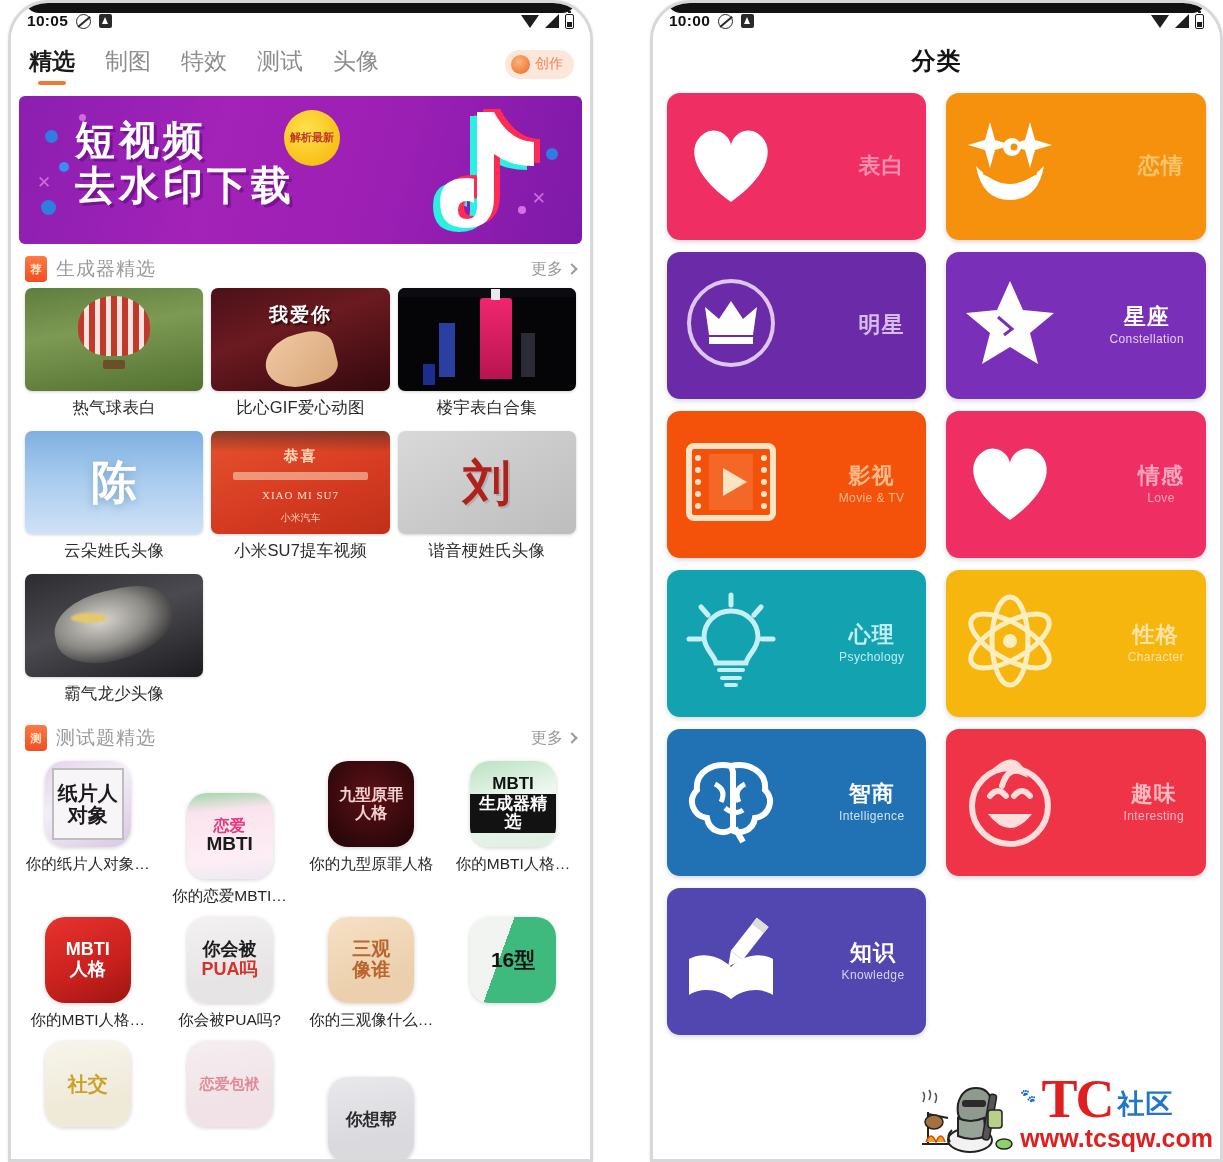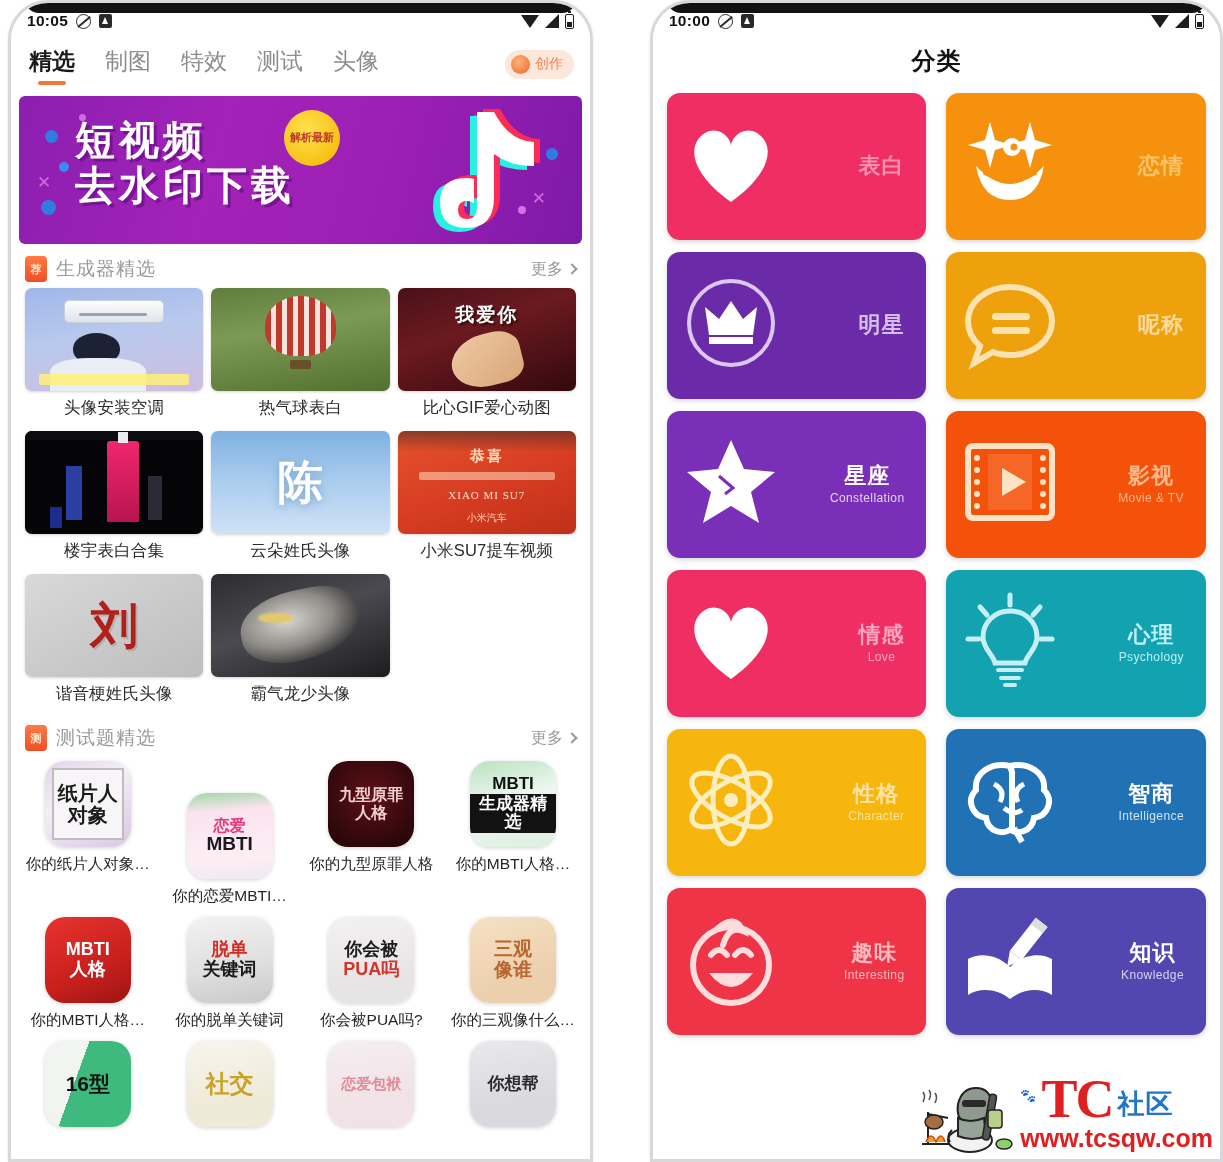--- a/index.html
+++ b/index.html
@@ -168,23 +168,23 @@
   .i3{background:radial-gradient(circle at 50% 40%,#5e1116,#2b070a 80%);color:#f2d0cf;font-size:16px;}
   .i4{background:linear-gradient(165deg,#b9e2c0,#eef7f0 45%,#dcefe0);color:#111;font-size:17px;}
   .i4 .blk{background:#121212;color:#fff;padding:1px 4px;display:inline-block;}
   .i5{background:linear-gradient(155deg,#e8332e,#c8201d 60%,#9c1513);color:#fff;font-size:18px;}
   .i6{background:linear-gradient(170deg,#f2f2f2,#dedede 60%,#c9c9c9);color:#1a1a1a;font-size:18px;}
   .i6 .r{color:#d62b24;}
   .i7{background:linear-gradient(170deg,#f3f1f2,#e7e4e6 70%);color:#1c1c1c;font-size:18px;}
   .i7 .pua{color:#d3352c;}
   .i8{background:linear-gradient(160deg,#f6e0c5,#ecd0ad 70%);color:#b9662f;font-size:19px;}
   .i9{background:linear-gradient(110deg,#f1f4f0 38%,#3fba7e 38%);color:#131313;font-size:21px;}
-  .i10{background:linear-gradient(170deg,#f7f5ec,#efe9d8 70%);color:#c9a227;font-size:24px;align-items:center;}
+  .i10{background:linear-gradient(170deg,#f7f5ec,#efe9d8 70%);color:#c9a227;font-size:20px;align-items:center;}
   .i11{background:linear-gradient(170deg,#f6eef0,#f0e2e6 70%);color:#e08b9a;font-size:15px;}
-  .i12{background:linear-gradient(170deg,#e9e9ec,#d9d9de 70%);color:#2a2a2a;font-size:17px;}
+  .i12{background:linear-gradient(170deg,#e9e9ec,#d9d9de 70%);color:#2a2a2a;font-size:17px;margin-top:36px;}
 
   
   .cat-title{ height:52px; display:flex; align-items:center; justify-content:center;
               font-size:24px; font-weight:700; color:#131313; letter-spacing:1px;}
   .cat-grid{ display:grid; grid-template-columns:repeat(2,1fr); gap:12px 20px; padding:6px 14px 0 14px;}
   .cat-card{ height:147px; border-radius:13px; position:relative; overflow:hidden;
              box-shadow:0 2px 5px rgba(0,0,0,.16); display:flex; align-items:center;}
   .cat-ico{ width:106px; height:106px; margin-left:14px; flex:0 0 auto; position:relative; }
   .cat-txt{ margin-left:auto; margin-right:22px; text-align:center; line-height:1.18; }
   .cat-cn{ font-size:22px; font-weight:700; letter-spacing:1px; display:block; }
@@ -262,29 +262,20 @@
         <span class="sec-badge">荐</span>
         <span class="sec-title">生成器精选</span>
         <span class="sec-more">
           <span>更多</span>
           <i class="chev"></i>
         </span>
       </div>
 
       <div class="gen-grid">
         <div class="gen-cell">
-          <div class="gen-thumb t1">
-            <i class="ac"></i>
-              <i class="head"></i>
-              <i class="body"></i>
-              <i class="cap"></i>
-          </div>
-          <div class="gen-label">头像安装空调</div>
-        </div>
-        <div class="gen-cell">
           <div class="gen-thumb t3">
             <i class="bal"></i>
               <i class="bsk"></i>
           </div>
           <div class="gen-label">热气球表白</div>
         </div>
 
         <div class="gen-cell">
           <div class="gen-thumb t4">
             <span class="wo">我爱你</span>
@@ -375,27 +366,20 @@
         </div>
 
         <div class="test-cell">
           <div class="test-ico i5">
             <span><b>MBTI</b><br>
             <b>人格</b></span>
           </div>
           <div class="test-label">你的MBTI人格…</div>
         </div>
         <div class="test-cell">
-          <div class="test-ico i6">
-            <span><b class="r">脱单</b><br>
-            <b>关键词</b></span>
-          </div>
-          <div class="test-label">你的脱单关键词</div>
-        </div>
-        <div class="test-cell">
           <div class="test-ico i7">
             <span><b>你会被</b><br>
             <b class="pua">PUA吗</b></span>
           </div>
           <div class="test-label">你会被PUA吗?</div>
         </div>
         <div class="test-cell">
           <div class="test-ico i8">
             <span><b>三观</b><br>
             <b>像谁</b></span>
@@ -484,33 +468,20 @@
               <path d="M28 62 L24 34 L38 46 L50 28 L62 46 L76 34 L72 62 Z" fill="#fff"></path>
               <rect x="28" y="64" width="44" height="7" fill="#fff"></rect>
             </svg>
           </div>
           <div class="cat-txt">
             <span class="cat-cn" style="color:#d7bdec">明星</span>
             <span class="cat-en" style="color:#d7bdec"></span>
           </div>
         </div>
 
-        <div class="cat-card" style="background:#eea00d">
-          <div class="cat-ico">
-            <svg viewBox="0 0 100 100" width="100" height="100">
-              <path d="M50 14 C74 14 92 29 92 48 C92 67 74 82 50 82 C44 82 38 81 33 79 L14 90 L20 73 C12 66 8 58 8 48 C8 29 26 14 50 14 Z" stroke="#fbe3b0" stroke-width="6" fill="none"></path>
-              <rect x="32" y="40" width="38" height="7" rx="3.5" fill="#fbe3b0"></rect>
-              <rect x="32" y="54" width="38" height="7" rx="3.5" fill="#fbe3b0"></rect>
-            </svg>
-          </div>
-          <div class="cat-txt">
-            <span class="cat-cn" style="color:#fbdc9e">呢称</span>
-            <span class="cat-en" style="color:#fbdc9e"></span>
-          </div>
-        </div>
 
         <div class="cat-card" style="background:#7a2fb8">
           <div class="cat-ico">
             <svg viewBox="0 0 100 100" width="100" height="100">
               <path d="M50 8 L63 37 L94 40 L70 60 L78 91 L50 74 L22 91 L30 60 L6 40 L37 37 Z" fill="#fff"></path>
               <path d="M38 44 L52 56 L44 62" stroke="#7a2fb8" stroke-width="3" fill="none"></path>
             </svg>
           </div>
           <div class="cat-txt">
             <span class="cat-cn" style="color:#ffffff">星座</span>

